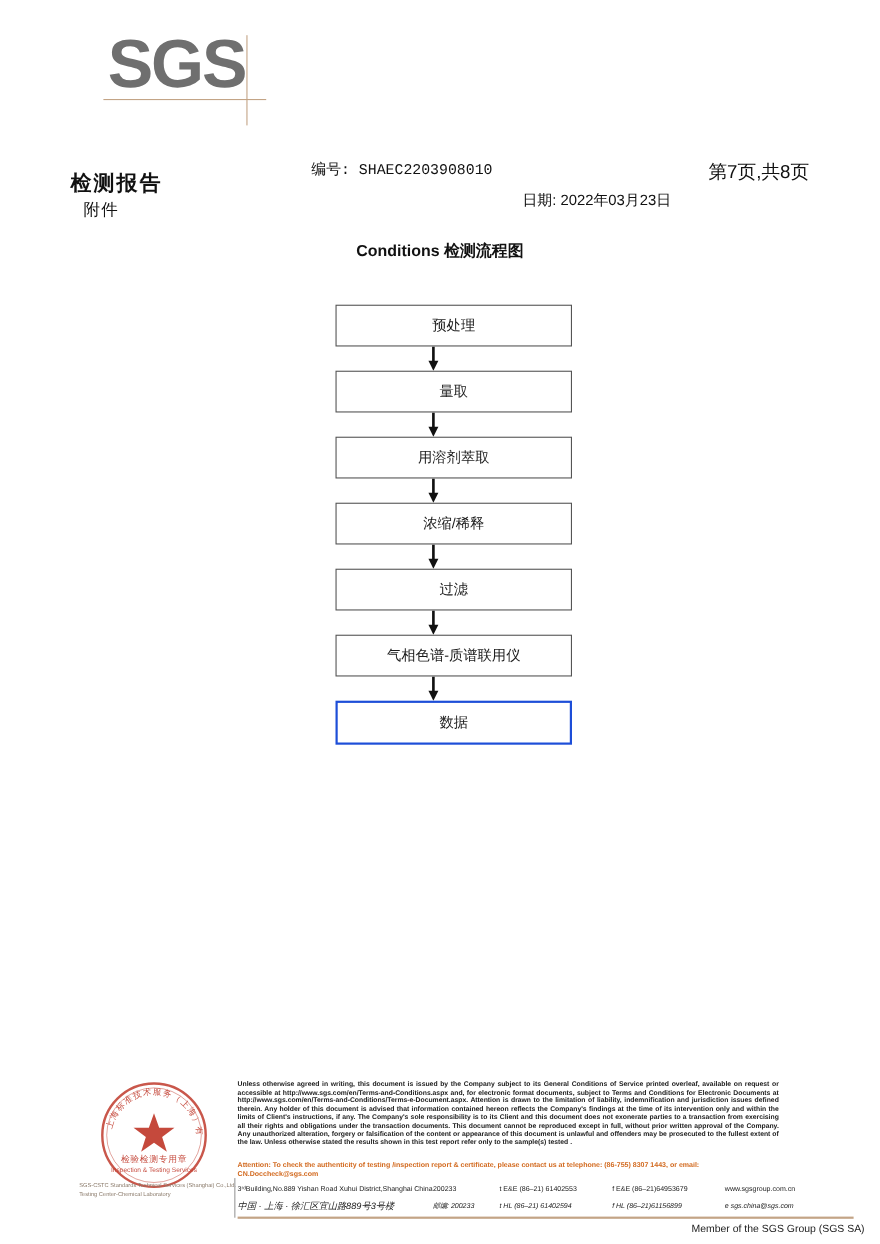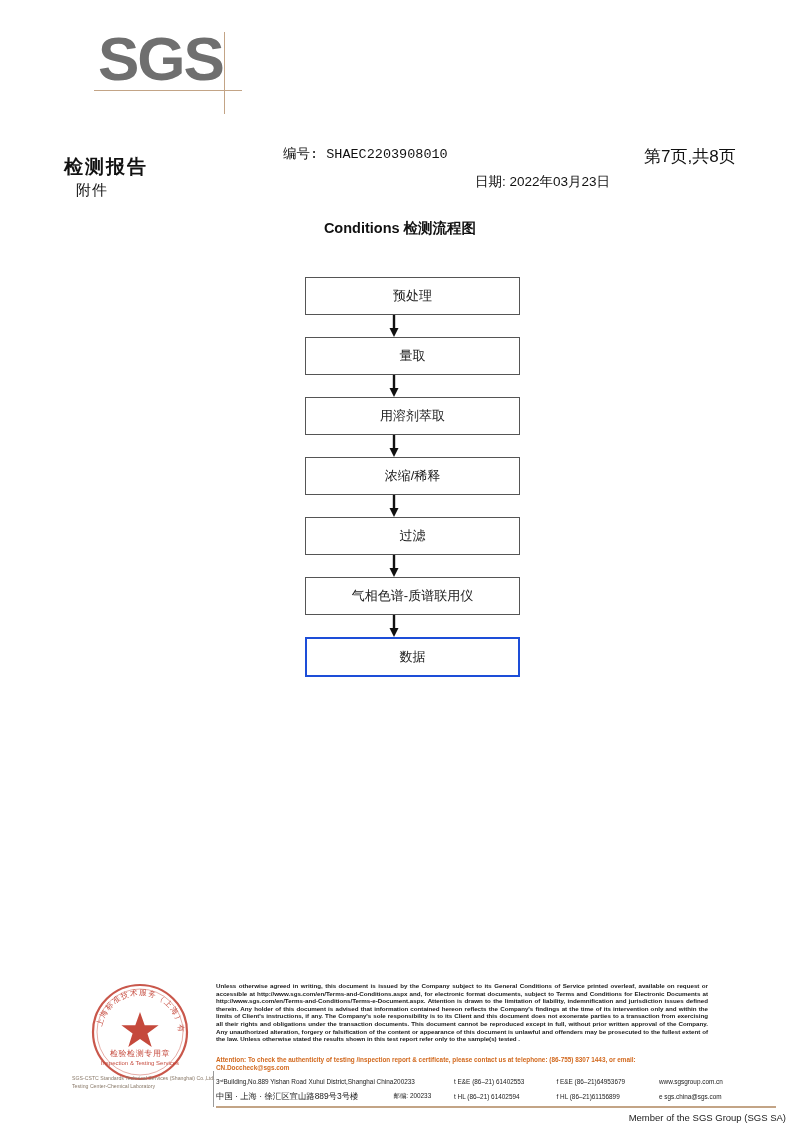--- a/index.html
+++ b/index.html
@@ -206,21 +206,21 @@
     width: 560px;
     font-size: 6.6px;
     color: #1a1a1a;
   }
   .addr-row {
     display: flex;
     align-items: center;
     height: 15px;
   }
   .addr-line1 { font-size: 6.4px; }
-  .addr-line2 { font-size: 8.4px; }
+  .addr-line2 { font-size: 8.4px; font-style: italic; }
   .col-addr { width: 182px; }
   .col-zip { width: 62px; }
   .col-tel { width: 105px; }
   .col-fax { width: 105px; }
   .col-web { width: 120px; }
   #footer-rule {
     position: absolute;
     left: 216px;
     top: 131px;
     width: 560px;

